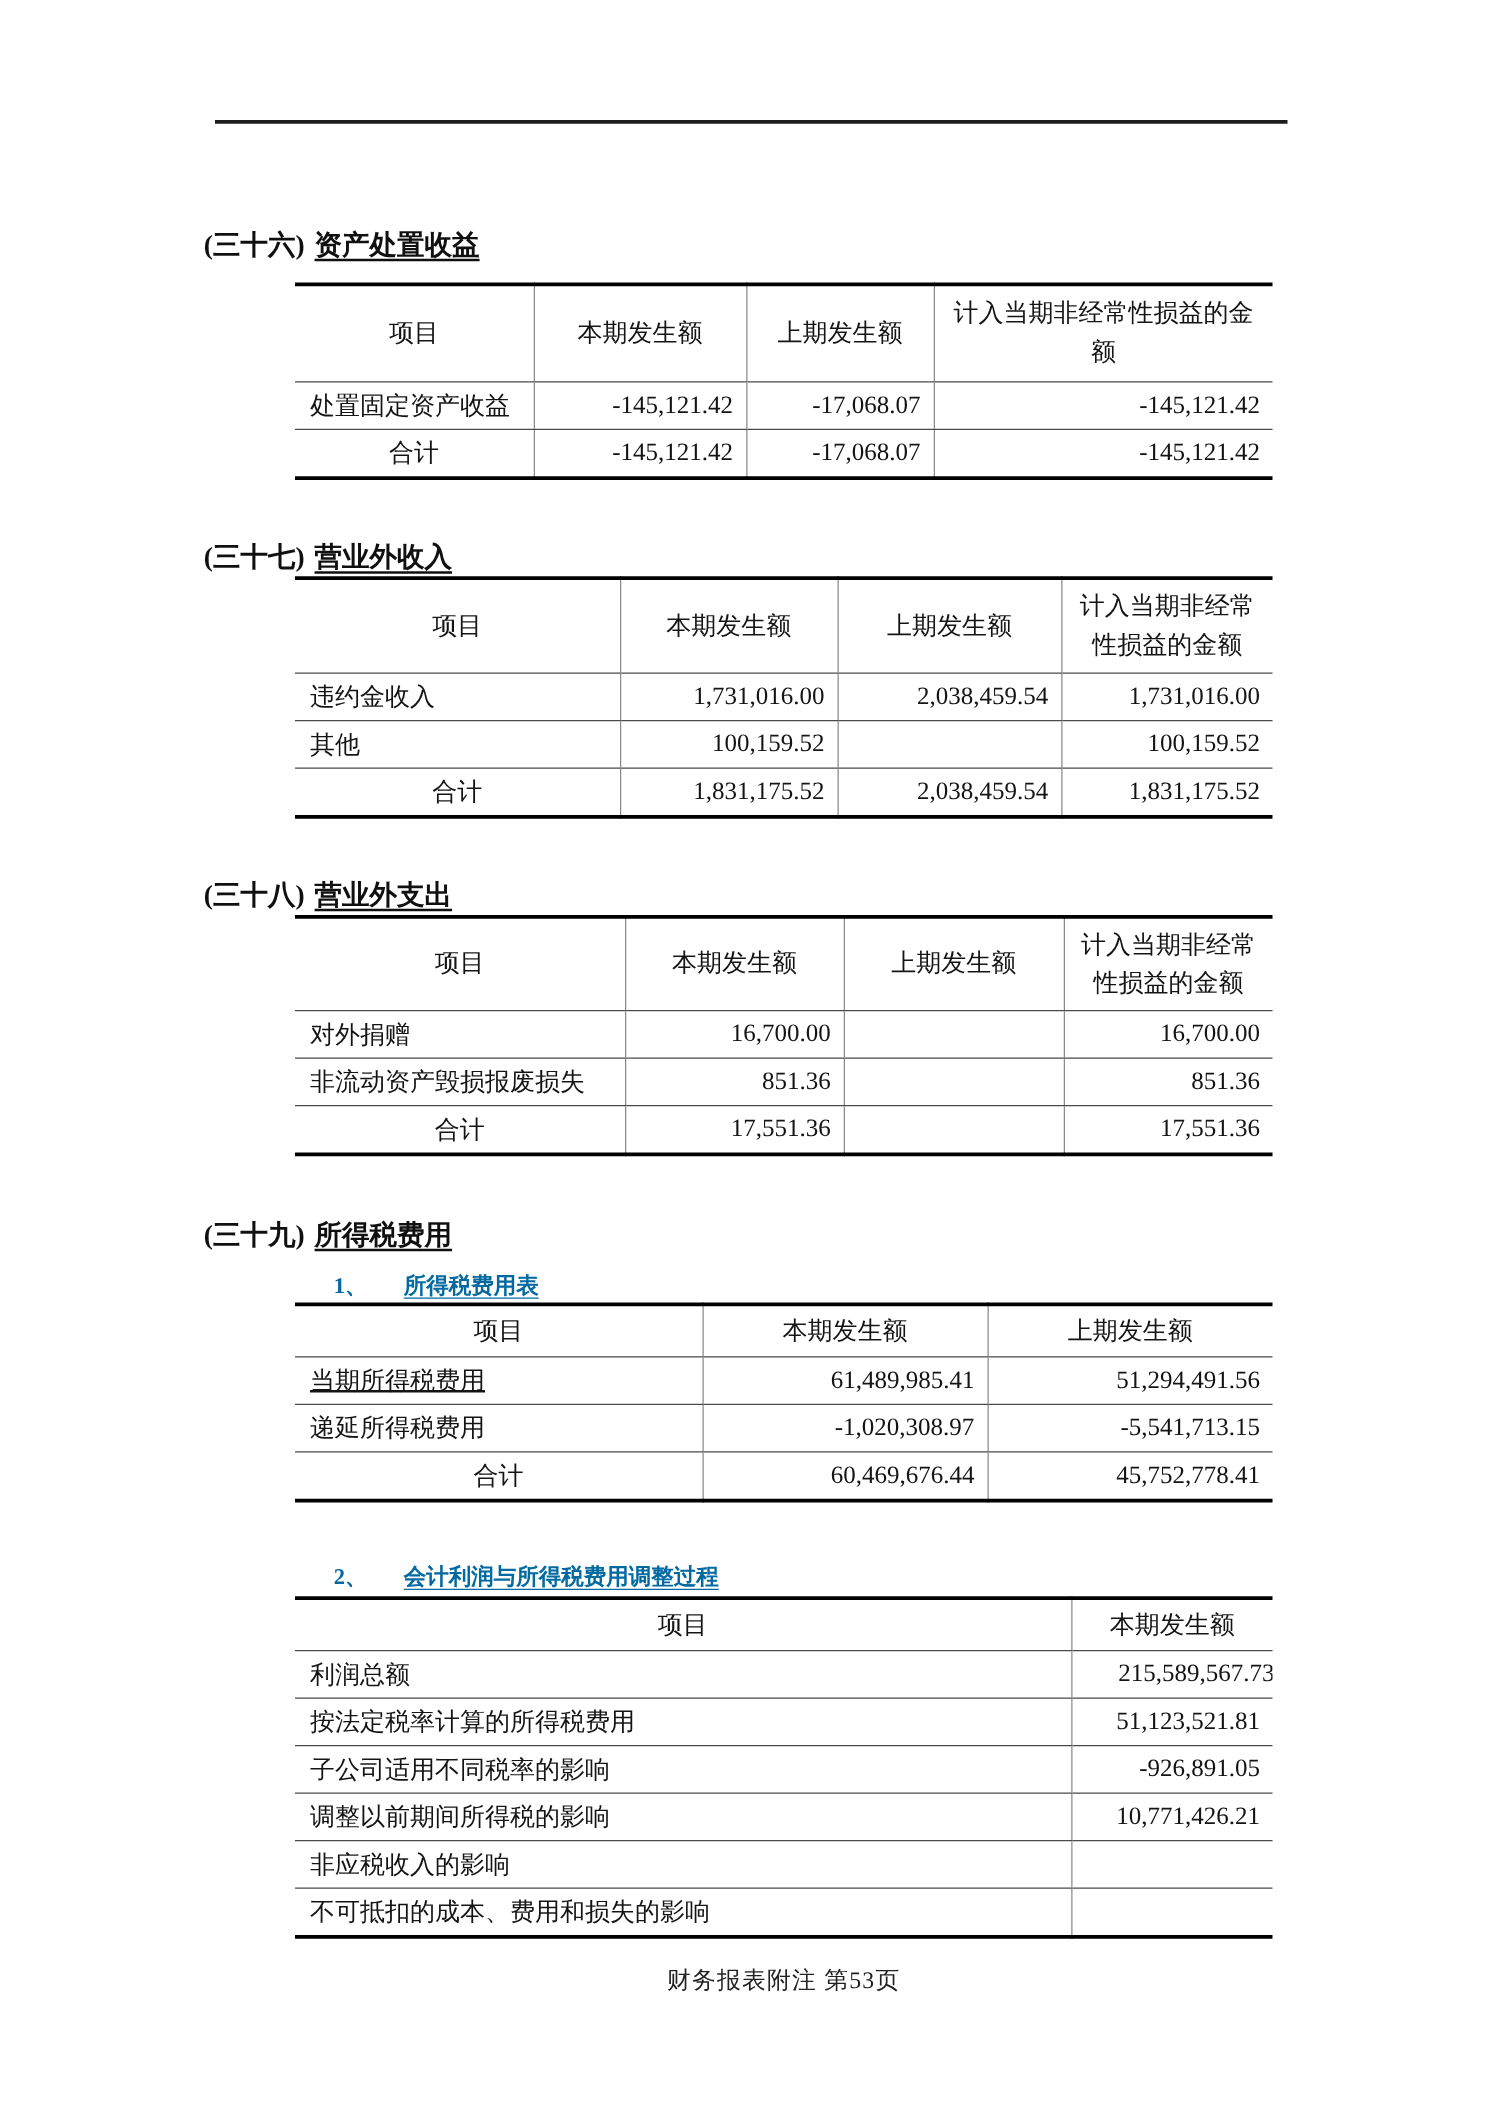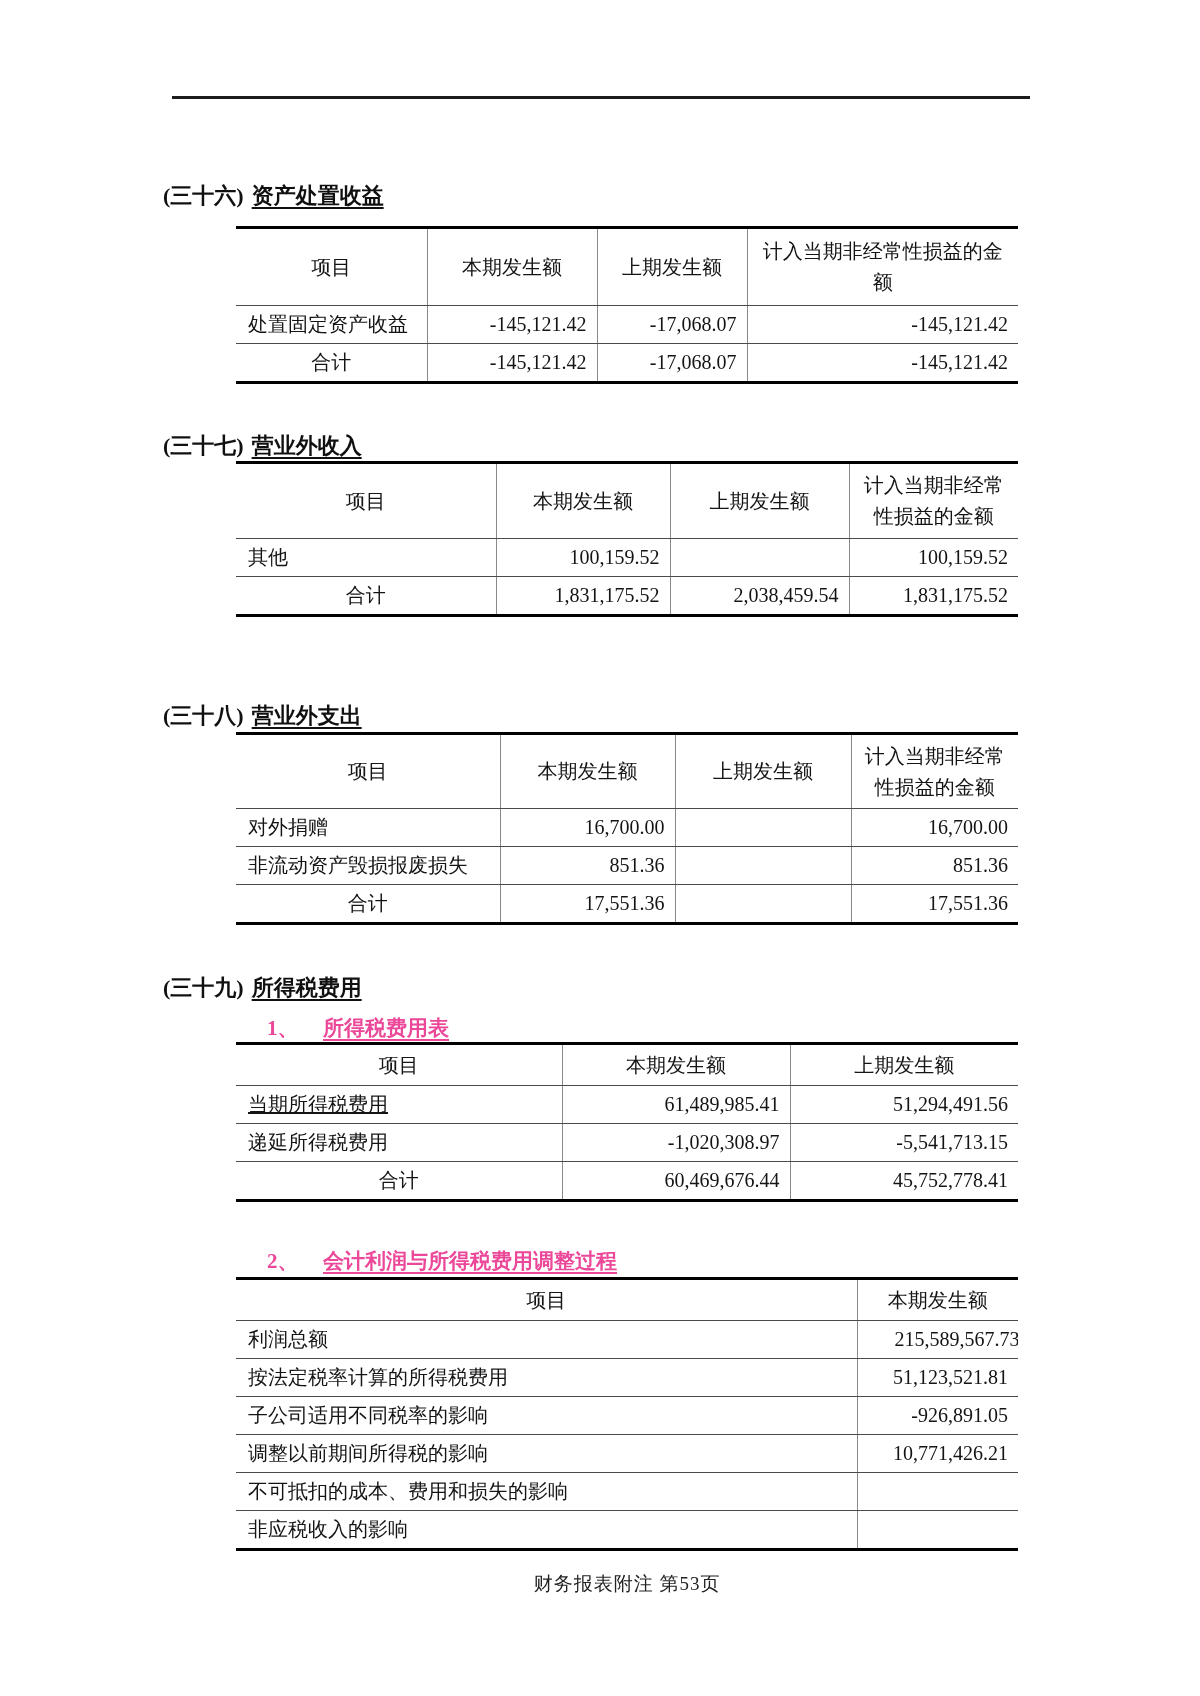--- a/index.html
+++ b/index.html
@@ -36,25 +36,25 @@
     color: #101010;
   }
   .h-sec .h-title {
     margin-left: 8px;
     text-decoration: underline;
     text-underline-offset: 4px;
   }
   .h-sub {
     position: absolute;
     left: 267px;
-    font-size: 21px;
+    font-size: 18px;
     font-weight: bold;
     line-height: 26px;
     white-space: nowrap;
-    color: #ec4899;
+    color: #0369a1;
   }
   .h-sub .s-num {
     display: inline-block;
     width: 56px;
   }
   .h-sub .s-title {
     text-decoration: underline;
     text-underline-offset: 4px;
   }
   .tbl-wrap {
@@ -169,20 +169,26 @@
           <tr>
             <th style="height: 74px;">项目</th>
             <th style="height: 74px;">本期发生额</th>
             <th style="height: 74px;">上期发生额</th>
             <th style="height: 74px;">计入当期非经常
 性损益的金额</th>
           </tr>
         </thead>
         <tbody>
           <tr>
+            <td class="label-left" style="height: 37px;">违约金收入</td>
+            <td class="num" style="height: 37px;">1,731,016.00</td>
+            <td class="num" style="height: 37px;">2,038,459.54</td>
+            <td class="num" style="height: 37px;">1,731,016.00</td>
+          </tr>
+          <tr>
             <td class="label-left" style="height: 37px;">其他</td>
             <td class="num" style="height: 37px;">100,159.52</td>
             <td class="num" style="height: 37px;"></td>
             <td class="num" style="height: 37px;">100,159.52</td>
           </tr>
           <tr>
             <td class="label-center" style="height: 37px;">合计</td>
             <td class="num" style="height: 37px;">1,831,175.52</td>
             <td class="num" style="height: 37px;">2,038,459.54</td>
             <td class="num" style="height: 37px;">1,831,175.52</td>
@@ -304,26 +310,26 @@
           </tr>
           <tr>
             <td class="label-left" style="height: 37px;">子公司适用不同税率的影响</td>
             <td class="num" style="height: 37px;">-926,891.05</td>
           </tr>
           <tr>
             <td class="label-left" style="height: 37px;">调整以前期间所得税的影响</td>
             <td class="num" style="height: 37px;">10,771,426.21</td>
           </tr>
           <tr>
+            <td class="label-left" style="height: 37px;">非应税收入的影响</td>
+            <td class="num" style="height: 37px;"></td>
+          </tr>
+          <tr>
             <td class="label-left" style="height: 37px;">不可抵扣的成本、费用和损失的影响</td>
             <td class="num" style="height: 37px;"></td>
           </tr>
-          <tr>
-            <td class="label-left" style="height: 37px;">非应税收入的影响</td>
-            <td class="num" style="height: 37px;"></td>
-          </tr>
         </tbody>
       </table>
     </div>
 
   <div class="footer">财务报表附注 第53页</div>
 
 </div>
 
 </body></html>

